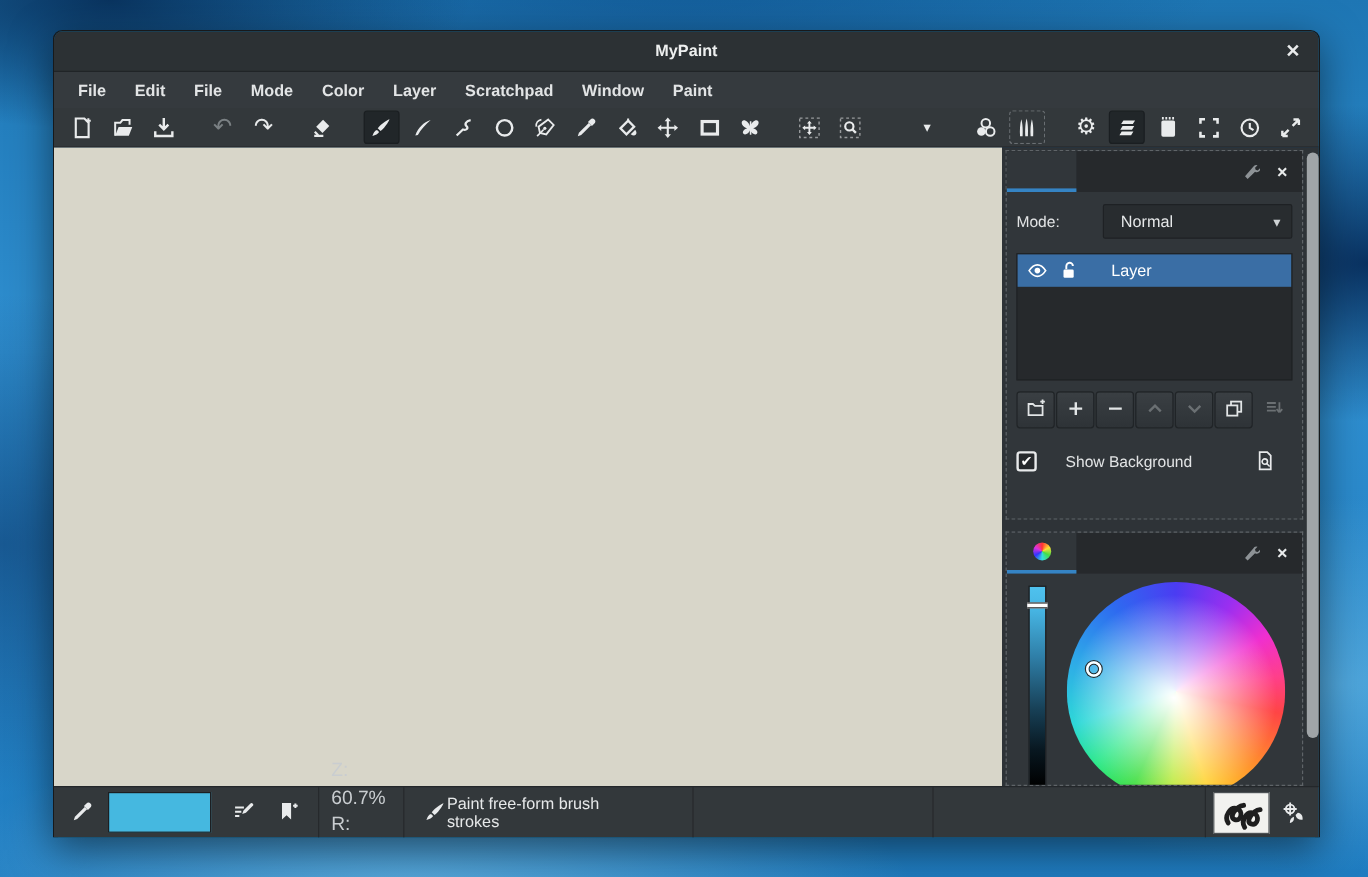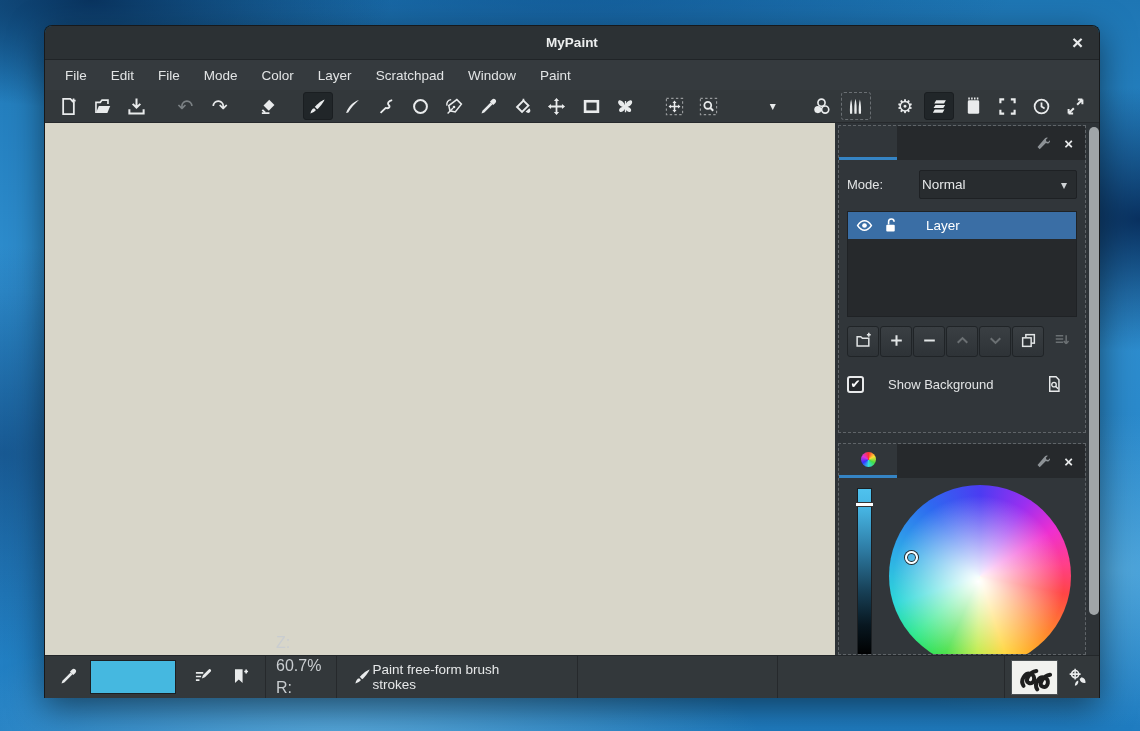--- a/index.html
+++ b/index.html
@@ -25,21 +25,21 @@
     display:flex; flex-direction:column; overflow:hidden;
   }
   
   .titlebar{ height:34px; background:#2c3134; flex:0 0 auto; position:relative;
     display:flex; align-items:center; justify-content:center; border-bottom:1px solid #202427;}
   .titlebar .title{ font-size:13.5px; font-weight:bold; color:#edefef; }
   .close-btn{ position:absolute; right:16px; top:0; height:34px; display:flex; align-items:center;
     color:#e9ebec; font-size:19px; font-weight:bold; cursor:default;}
   
   .menubar{ height:30px; background:#353a3e; display:flex; align-items:center; padding-left:8px; flex:0 0 auto;}
-  .menu-item{ color:#e2e4e5; font-size:13.5px; padding:0 12px; height:30px; display:flex; align-items:center;}
+  .menu-item{ color:#e2e4e5; font-size:13.5px; padding:0 12px; height:30px; display:flex; align-items:center;font-weight:bold;}
   
   .toolbar{ height:33px; background:#33383b; display:flex; align-items:center; padding:0 6px 0 8px; flex:0 0 auto; border-bottom:1px solid #26292c;}
   .tbtn{ width:31px; height:28px; display:flex; align-items:center; justify-content:center;
     background:transparent; border:none; color:#e9ebec; margin-right:4px; border-radius:3px;}
   .tbtn.active{ background:#212629; border:1px solid #1a1e21; }
   .tbtn.disabled{ color:#7b8184; }
   .tbtn.gap{ margin-left:15px; }
   .tbtn.biggap{ margin-left:30px; }
   .tbtn.dashed{ border:1px dashed #6a6f73; }
   .tbtn.push{ margin-left:auto; margin-right:2px; }
@@ -59,21 +59,21 @@
     border-bottom:3px solid #3584c4; color:#e9ebec;}
   .tabbar .spacer{ flex:1; }
   .tab-tool{ display:flex; align-items:center; color:#8d9296; padding:0 10px;}
   .tab-tool svg{ width:15px; height:15px;}
   .tab-close{ display:flex; align-items:center; color:#e9ebec; font-size:15px; font-weight:bold; padding:0 12px 0 4px;}
   .panel-body{ padding:10px 8px 0 8px; position:relative;}
   .row{ display:flex; align-items:center; }
   .plabel{ color:#e2e4e5; font-size:13px; }
   .mode-row{ margin-bottom:12px; }
   .mode-select{ margin-left:auto; width:158px; height:29px; background:#282c2f; border:1px solid #1e2124;
-    border-radius:2px; display:flex; align-items:center; padding:0 9px 0 2px; color:#e6e8e9; font-size:13.5px;}
+    border-radius:2px; display:flex; align-items:center; padding:0 9px 0 14px; color:#e6e8e9; font-size:13.5px;}
   .mode-select .arrow{ margin-left:auto; color:#cfd3d5; font-size:12px; font-family:"DejaVu Sans", sans-serif;}
   .opacity-row{ margin-bottom:12px; height:24px;}
   .slider{ position:relative; flex:1; height:20px; margin-left:12px;}
   .slider .track{ position:absolute; left:0; right:10px; top:9px; height:3px; background:#3584c4; border-radius:2px;}
   .slider .knob{ position:absolute; right:-6px; top:1px; width:18px; height:18px; border-radius:50%;
     background:#2b3033; border:2px solid #b4b9bc; }
   .layer-list{ height:106px; background:#26292c; border:1px solid #1f2225; margin-bottom:9px;}
   .layer-row{ height:27px; display:flex; align-items:center; color:#fff; font-size:13.5px;}
   .layer-row.selected{ background:#3a6ea5; }
   .layer-row .licon{ width:18px; height:18px; margin-left:8px; color:#fff;}

